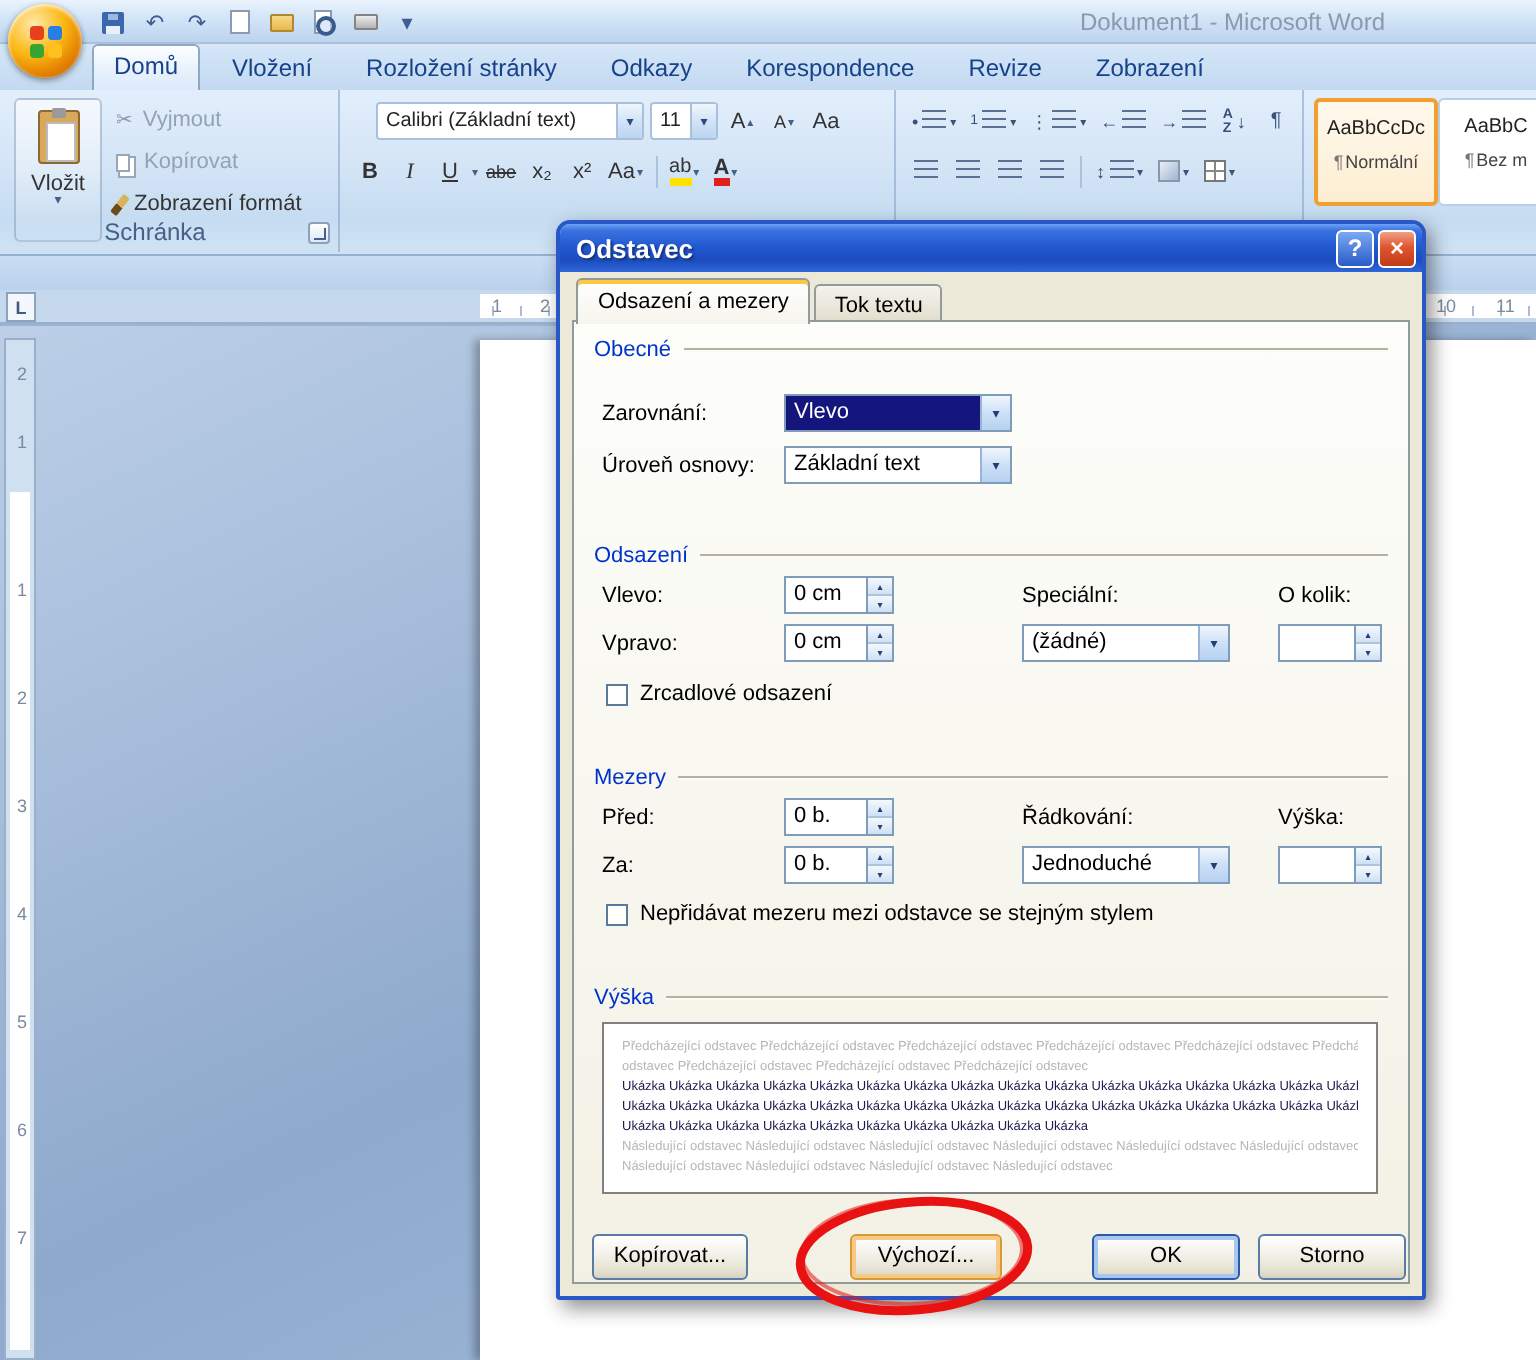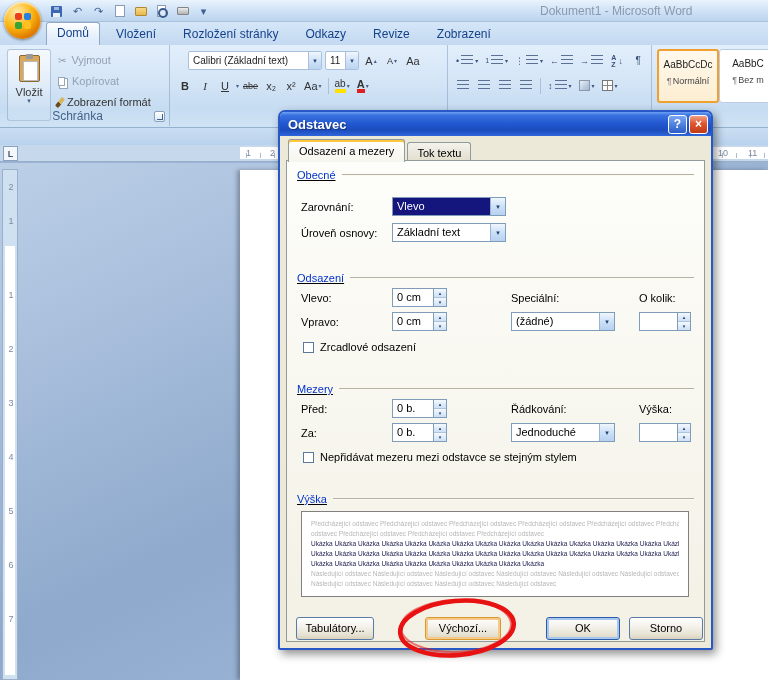--- a/index.html
+++ b/index.html
@@ -118,21 +118,21 @@
     display:flex; align-items:center; justify-content:center; color:#fff; font-size:12px; font-weight:bold; text-shadow:none; }
   .dlg-help { background:linear-gradient(#7aa8f4,#2a5cc8); }
   .dlg-close { background:linear-gradient(#f0a088,#e0552e 45%,#c03a18); }
   .dlg-tabs { position:absolute; left:8px; top:27px; display:flex;text-align:right; }
   .dtab { font-size:11px; padding:4px 9px 3px; border:1px solid #919b9c; border-bottom:none; color:#000;
     background:linear-gradient(#f4f3ec,#ddd9c6); border-radius:3px 3px 0 0; margin-right:2px; position:relative; top:3px; }
   .dtab.active { background:linear-gradient(#fefefd,#f6f5ed); top:0; padding:5px 10px 5px; box-shadow:inset 0 2px 0 #ffc73c; z-index:2; }
   .dlg-page { position:absolute; left:6px; right:6px; top:48px; bottom:6px; border:1px solid #919b9c;
     background:linear-gradient(#fdfdfa,#f3f1e5); z-index:1; }
 
-  .sec { position:absolute; left:10px; right:10px; display:flex; align-items:center; gap:6px;text-decoration:underline; }
+  .sec { position:absolute; left:10px; right:10px; display:flex; align-items:center; gap:6px; }
   .sec-lbl { font-size:11px; color:#0033cc; white-space:nowrap; }
   .rule { flex:1; height:2px; border-top:1px solid #b5b2a1; border-bottom:1px solid #fbfaf4; }
   .flbl { position:absolute; font-size:11px; color:#000; white-space:nowrap; }
   .combo { position:absolute; height:19px; background:#fff; border:1px solid #7f9db9; font-size:11px; display:flex; align-items:stretch; }
   .combo .cval { flex:1; padding:2px 4px 0; white-space:nowrap; overflow:hidden; color:#000; }
   .combo .cval.sel { background:#14167e; color:#fff; }
   .combo .carw { width:15px; display:flex; align-items:center; justify-content:center; font-size:7px; color:#21406e;
     background:linear-gradient(#f0f6fd,#cde0f7 50%,#b6d1f0); border-left:1px solid #9ab4d8; }
   .spin { position:absolute; height:19px; background:#fff; border:1px solid #7f9db9; font-size:11px; display:flex; align-items:stretch; }
   .spin .val { flex:1; padding:2px 2px 0 4px; white-space:nowrap; overflow:hidden; }
@@ -195,20 +195,21 @@
       <span style="background:#36a534"></span>
         <span style="background:#ffc020"></span>
     </div>
   </div>
 
   <div class="tabs-row">
     <div class="rtab active">Domů</div>
     <div class="rtab">Vložení</div>
     <div class="rtab">Rozložení stránky</div>
     <div class="rtab">Odkazy</div>
+    <div class="rtab">Korespondence</div>
     <div class="rtab">Revize</div>
     <div class="rtab">Zobrazení</div>
   </div>
 
   <div class="ribbon">
 
     <div class="rgroup g-clip">
       <div class="paste">
         <div class="clip-ic"></div>
         <div class="paste-lbl">Vložit</div>
@@ -511,21 +512,21 @@
       <div class="preview-box">
         <div class="pline muted">Předcházející odstavec Předcházející odstavec Předcházející odstavec Předcházející odstavec Předcházející odstavec Předcházející</div>
         <div class="pline muted">odstavec Předcházející odstavec Předcházející odstavec Předcházející odstavec</div>
         <div class="pline dark">Ukázka Ukázka Ukázka Ukázka Ukázka Ukázka Ukázka Ukázka Ukázka Ukázka Ukázka Ukázka Ukázka Ukázka Ukázka Ukázka Ukázka</div>
         <div class="pline dark">Ukázka Ukázka Ukázka Ukázka Ukázka Ukázka Ukázka Ukázka Ukázka Ukázka Ukázka Ukázka Ukázka Ukázka Ukázka Ukázka Ukázka</div>
         <div class="pline dark">Ukázka Ukázka Ukázka Ukázka Ukázka Ukázka Ukázka Ukázka Ukázka Ukázka</div>
         <div class="pline muted">Následující odstavec Následující odstavec Následující odstavec Následující odstavec Následující odstavec Následující odstavec</div>
         <div class="pline muted">Následující odstavec Následující odstavec Následující odstavec Následující odstavec</div>
       </div>
 
-      <div class="xpbtn" style="left:9px;top:456px;width:78px">Tabulátory...</div>
+      <div class="xpbtn" style="left:9px;top:456px;width:78px">Kopírovat...</div>
       <div class="xpbtn hovered" style="left:138px;top:456px;width:76px">Výchozí...</div>
       <div class="xpbtn default" style="left:259px;top:456px;width:74px">OK</div>
       <div class="xpbtn" style="left:342px;top:456px;width:74px">Storno</div>
     </div>
   </div>
 
   <div class="annotation">
     <svg width="124" height="66" viewBox="0 0 124 66">
       <ellipse cx="61" cy="32" rx="57" ry="27" fill="none" stroke="#e81212" stroke-width="4.5" transform="rotate(-5 61 32)"></ellipse>
       <ellipse cx="60" cy="30" rx="55" ry="26" fill="none" stroke="#e81212" stroke-width="2" opacity="0.55" transform="rotate(-2 60 30)"></ellipse>

